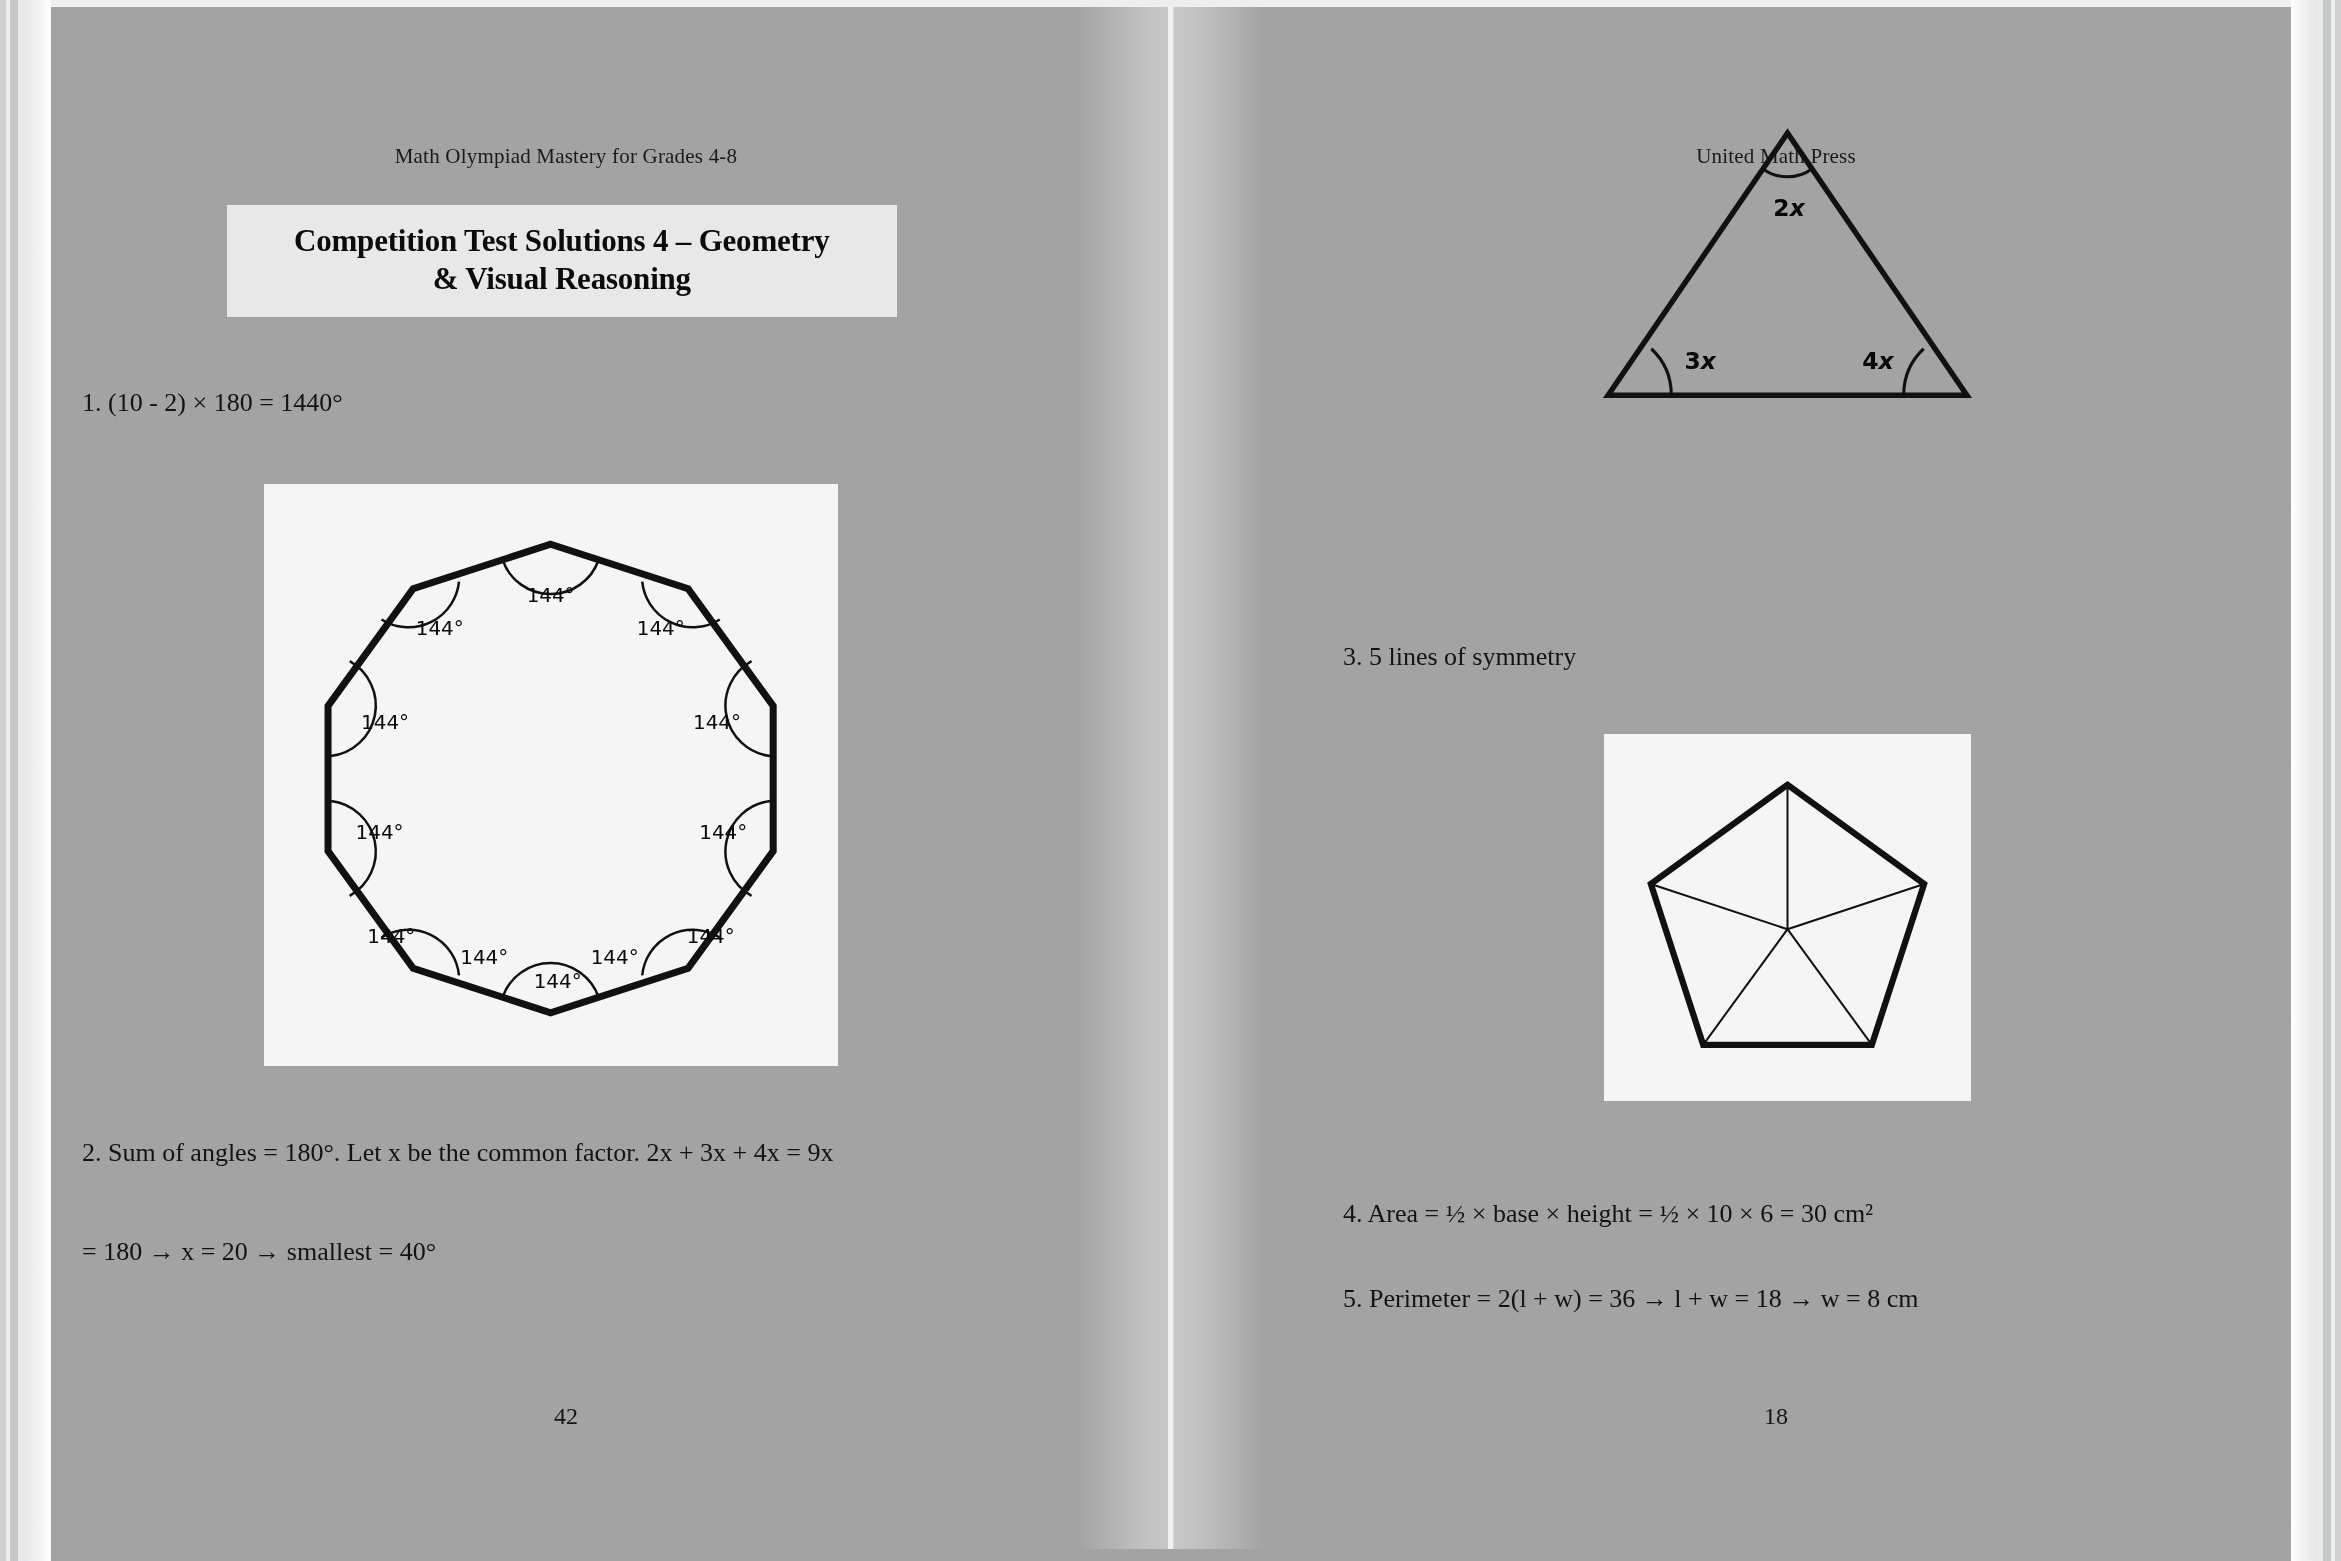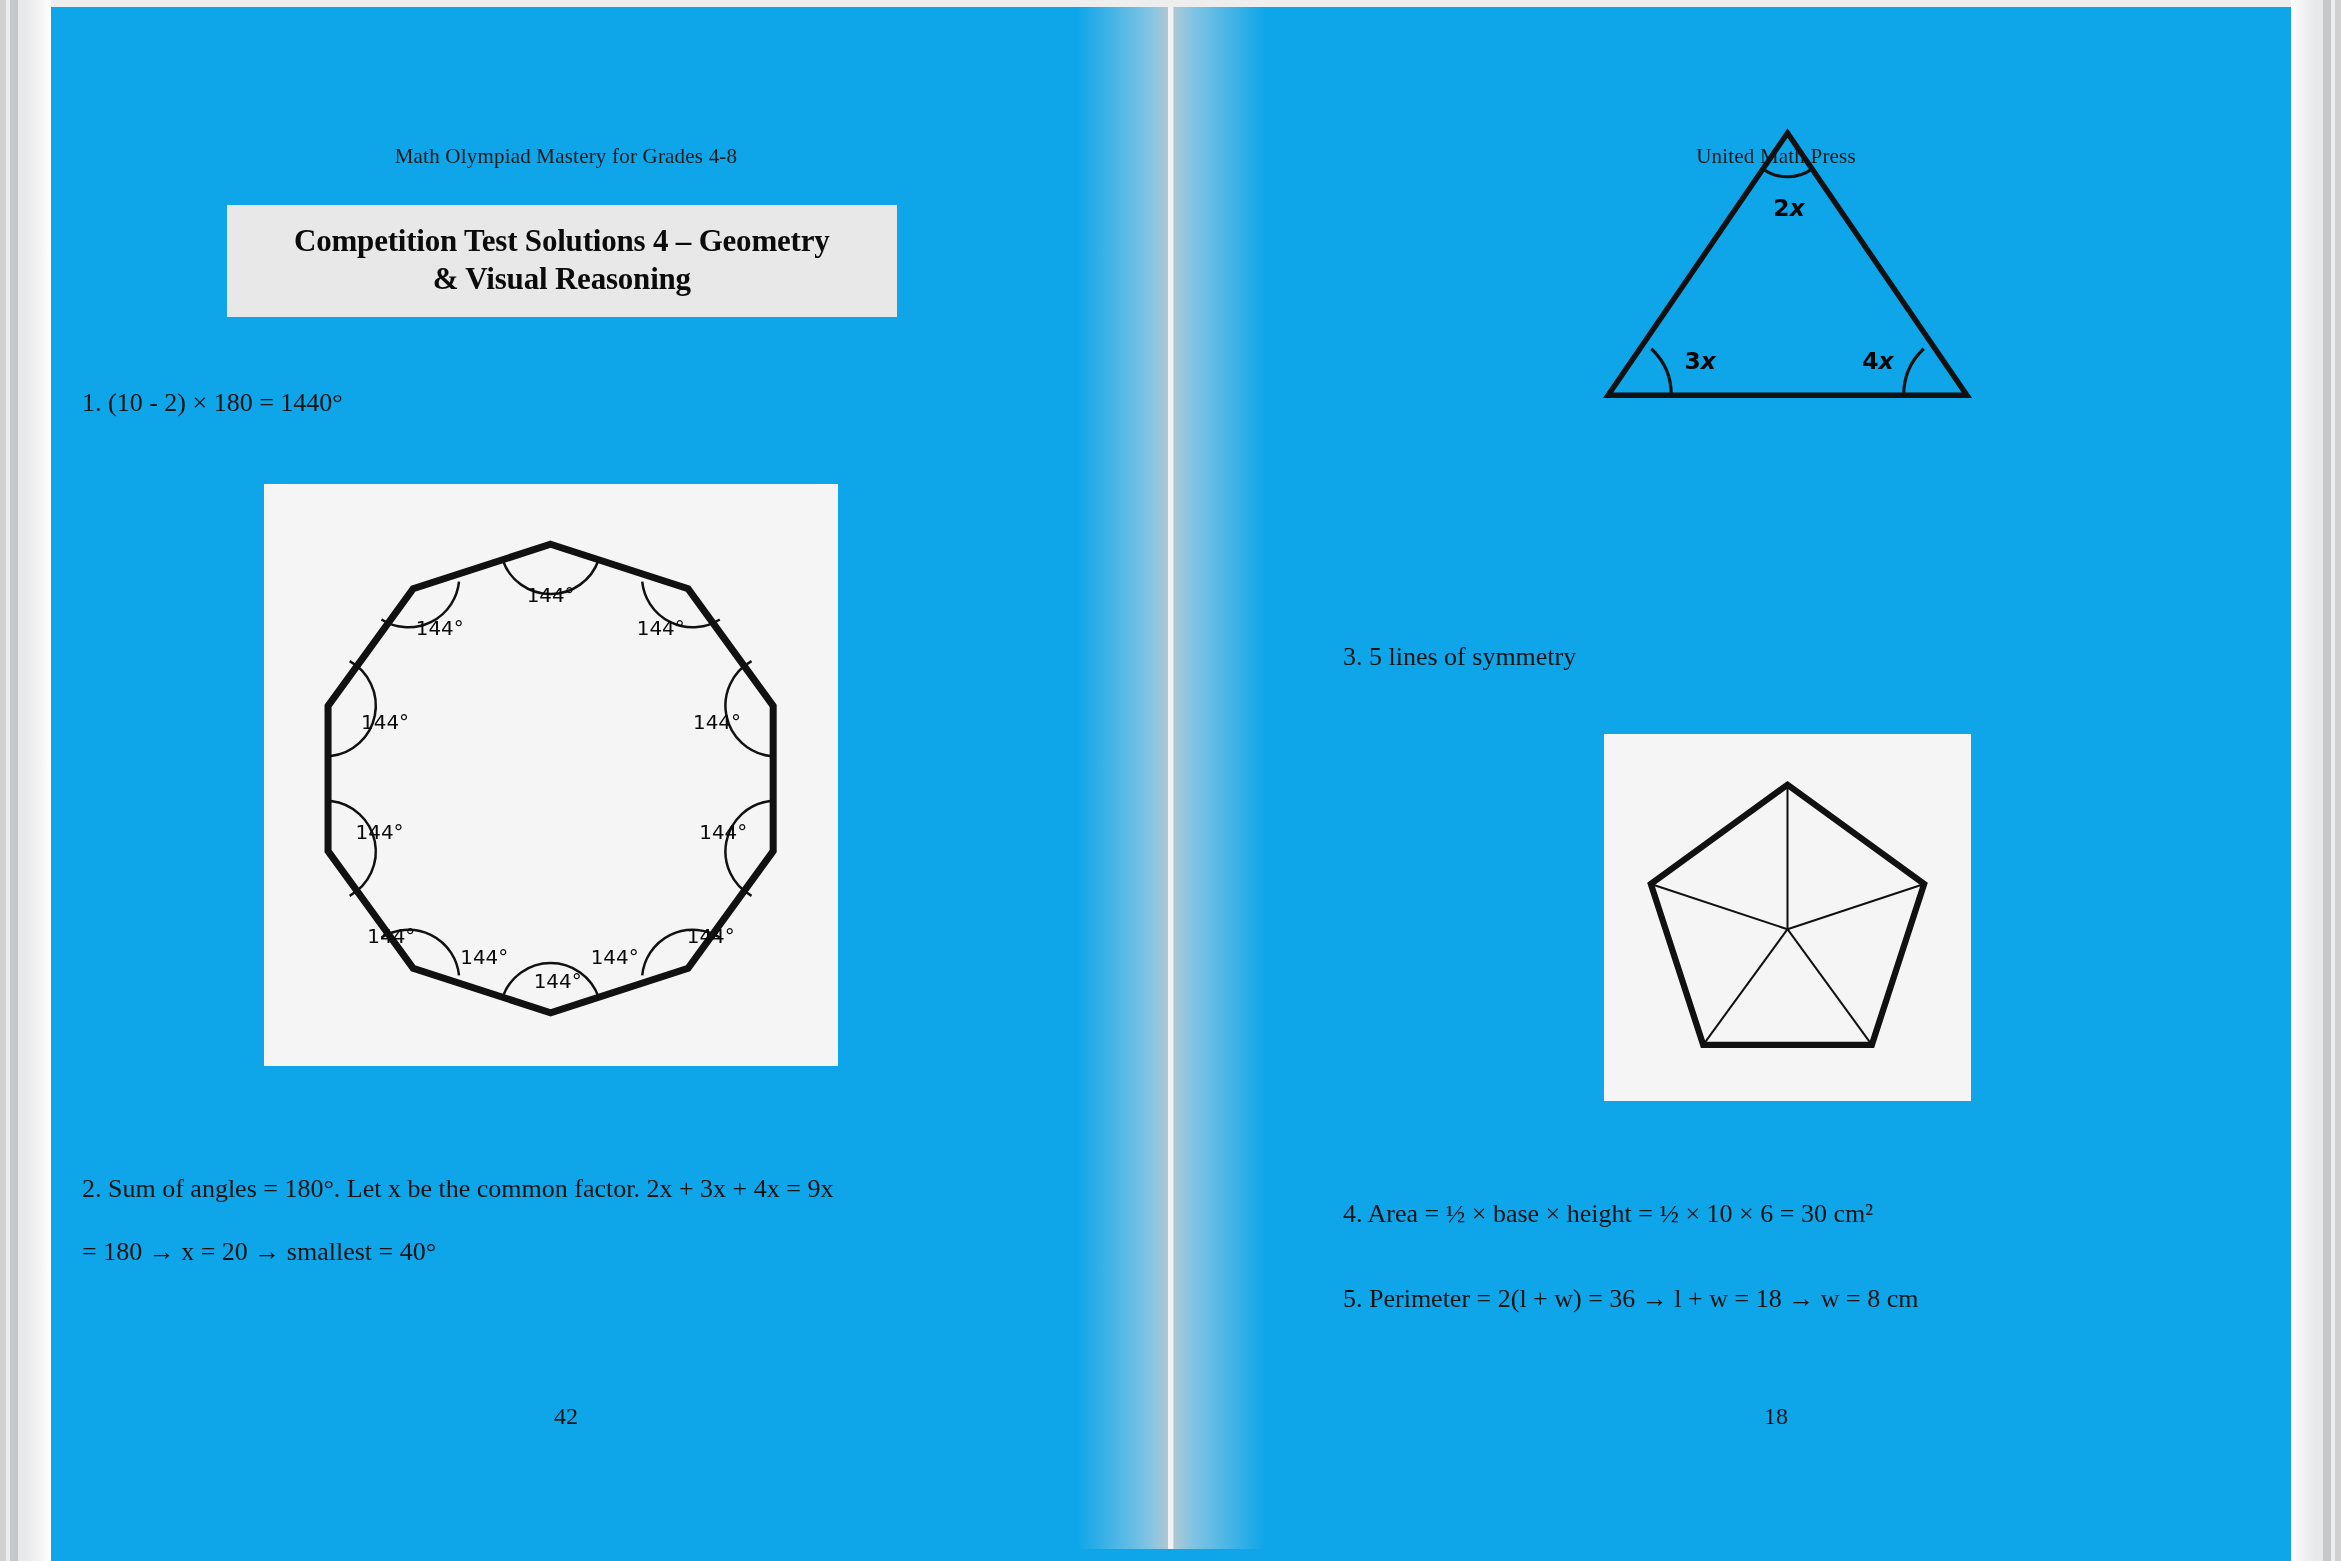--- a/index.html
+++ b/index.html
@@ -12,21 +12,21 @@
     height: 1561px;
     overflow: hidden;
     font-family: "Liberation Serif", "DejaVu Serif", serif;
     color: #111111;
   }
 
   
   #book-spread {
     position: absolute;
     inset: 0;
-    background: #0ea5e9;
+    background: #a3a3a3;
   }
 
   
   .edge-left {
     position: absolute;
     top: 0;
     bottom: 0;
     pointer-events: none;
   }
   .edge-l1 { left: 0px;  width: 6.2px;  background: #d0d0d0; }
@@ -116,21 +116,21 @@
 
   
   .solution-line {
     position: absolute;
     font-size: 26px;
     line-height: 1.25;
     color: #131313;
     white-space: nowrap;
   }
   #sol-1 { left: 0px;  top: 380px; }
-  #sol-2a { left: 0px; top: 1130px; margin-top: 36px; }
+  #sol-2a { left: 0px; top: 1130px; }
   #sol-2b { left: 0px; top: 1229px; }
 
   #sol-3  { left: 0px; top: 634px; }
   #sol-4  { left: 0px; top: 1175px; margin-top: 16px; }
   #sol-5  { left: 0px; top: 1276px; }
 
   
   .figure-box {
     position: absolute;
     background: #f5f5f5;

